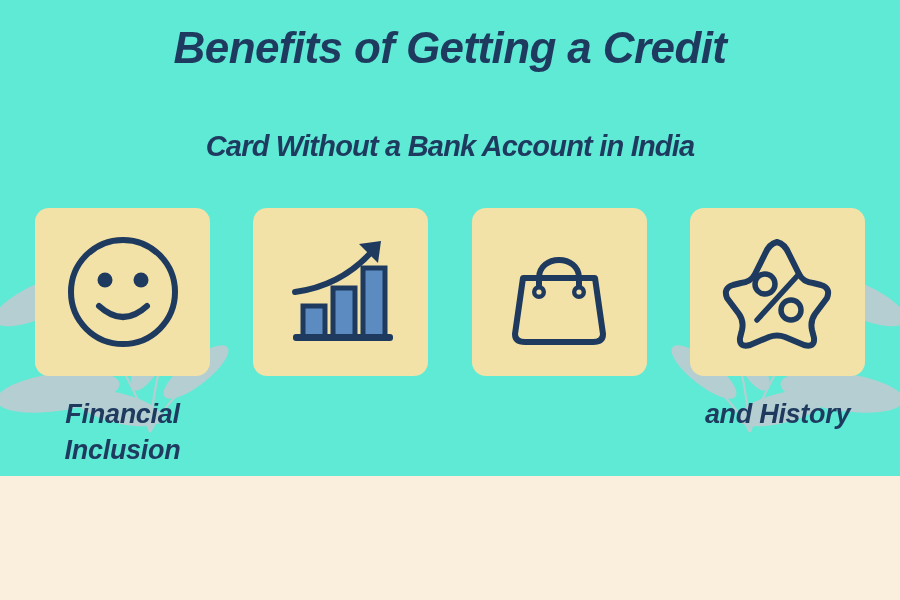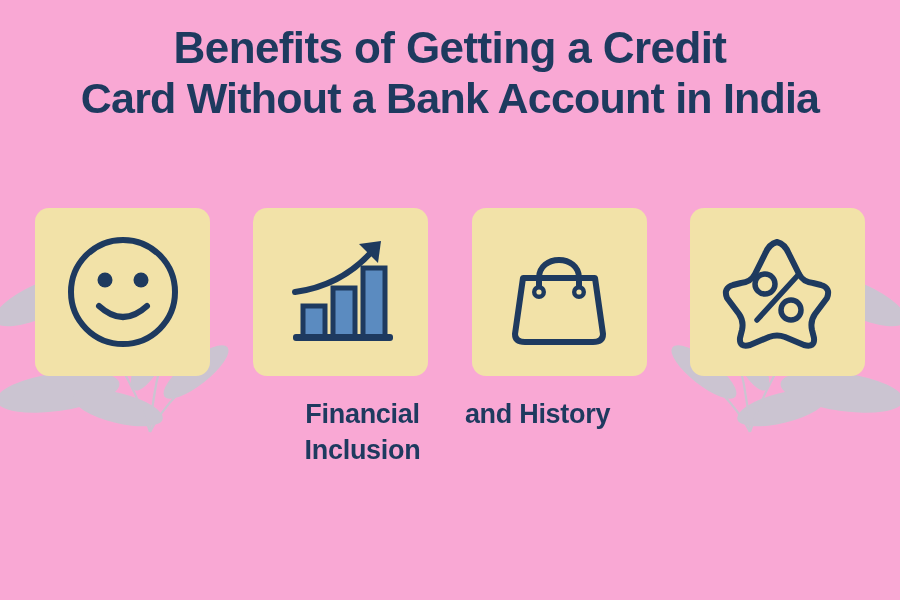--- a/index.html
+++ b/index.html
@@ -9,23 +9,24 @@
   body {
     width: 900px;
     height: 600px;
     overflow: hidden;
     background: #faeedd;
     font-family: "Liberation Sans", sans-serif;
   }
   .canvas {
     position: relative;
     width: 900px;
-    height: 600px;
-    background: #f9a8d4;
+    height: 476px;
+    background: #5eead4;
     overflow: hidden;
+    font-style: italic;
   }
   .bg-decor {
     position: absolute;
     left: 0;
     top: 0;
     width: 900px;
     height: 600px;
     pointer-events: none;
   }
 
@@ -42,22 +43,23 @@
     display: block;
     color: #1e3a5f;
     font-family: "Liberation Sans", sans-serif;
     font-weight: bold;
     font-size: 44px;
     line-height: 51px;
     letter-spacing: -0.6px;
     white-space: nowrap;
   }
   .title-line.line2 {
-    font-size: 43px;
+    font-size: 29px;
     letter-spacing: -0.8px;
+    margin-top: 48px;
   }
 
   
   .cards-row {
     position: absolute;
     left: 35px;
     top: 208px;
     width: 830px;
     height: 170px;
     display: flex;
@@ -79,21 +81,21 @@
     display: block;
   }
 
   
   .labels-row {
     position: absolute;
     left: 35px;
     top: 396px;
     width: 830px;
     display: flex;
-    justify-content: center;
+    justify-content: space-between;
     z-index: 3;
   }
   .label-cell {
     width: 175px;
     text-align: center;
   }
   .label-text {
     display: block;
     color: #1e3a5f;
     font-family: "Liberation Sans", sans-serif;

